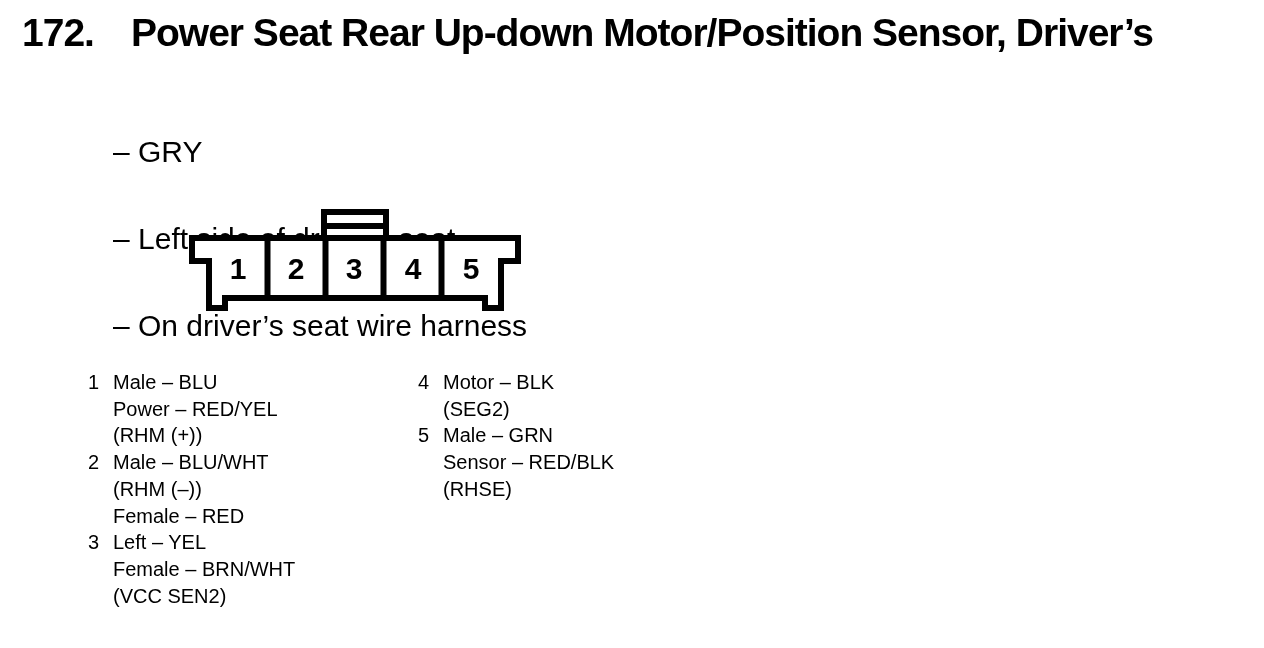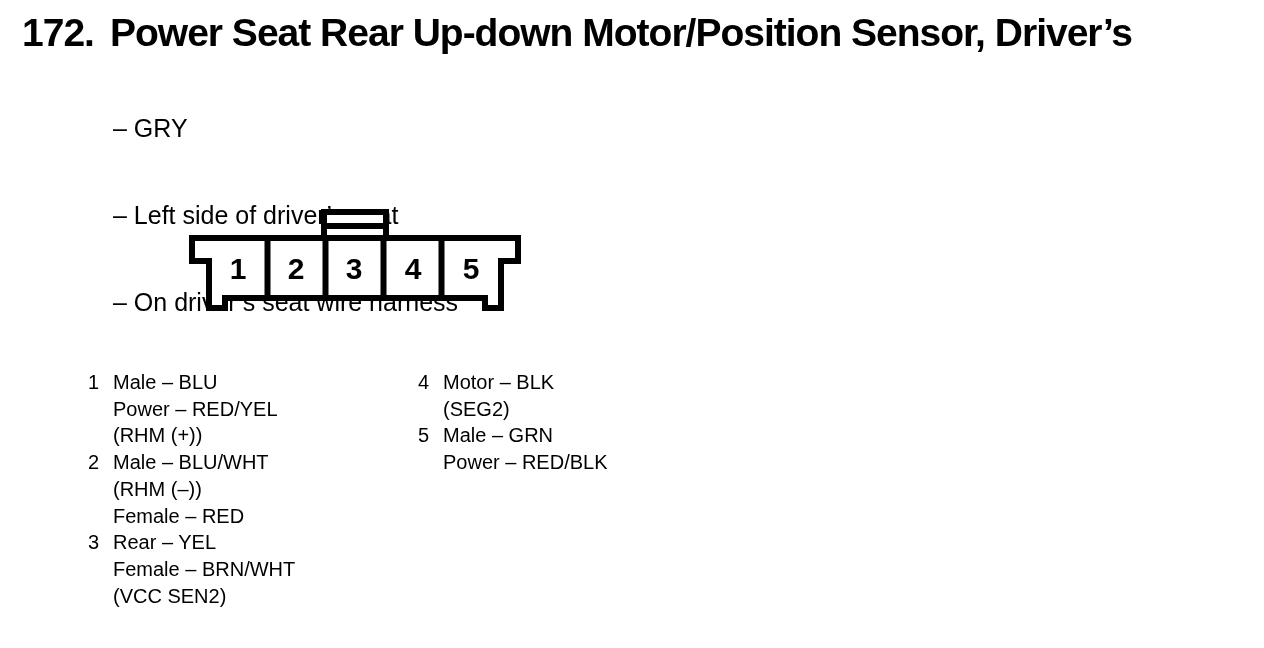--- a/index.html
+++ b/index.html
@@ -10,25 +10,26 @@
     overflow: hidden;
     font-family: "Liberation Sans", sans-serif;
     color: #000000;
   }
   .title-row {
     position: absolute; left: 22px; top: 12px;
     display: flex;
     font-weight: bold; font-size: 39px; line-height: 42px;
     letter-spacing: -1px;
     white-space: nowrap;
+    gap: 21px;
   }
   .title-num { width: 88px; }
   .bullets {
-    position: absolute; left: 113px; top: 56px;
-    font-size: 25px; line-height: 29px;
+    position: absolute; left: 113px; top: 79px;
+    font-size: 30px; line-height: 29px;
     white-space: pre;
   }
   .connector-svg {
     position: absolute; left: 180px; top: 202px;
     width: 350px; height: 116px;
   }
   .connector-svg path, .connector-svg rect, .connector-svg line {
     fill: #ffffff; stroke: #000000; stroke-width: 6;
   }
   .connector-svg line { fill: none; }
@@ -96,35 +97,36 @@
     <div class="pin-num">2</div>
     <div class="pin-lines">
       <div class="pin-line">Male – BLU/WHT</div>
       <div class="pin-line">(RHM (–))</div>
       <div class="pin-line">Female – RED</div>
     </div>
   </div>
   <div class="pin-item">
     <div class="pin-num">3</div>
     <div class="pin-lines">
-      <div class="pin-line">Rear – YEL</div>
+      <div class="pin-line">Left – YEL</div>
       <div class="pin-line">Female – BRN/WHT</div>
       <div class="pin-line">(VCC SEN2)</div>
     </div>
   </div>
 </div>
 
 <div class="pin-col right">
   <div class="pin-item">
     <div class="pin-num">4</div>
     <div class="pin-lines">
       <div class="pin-line">Motor – BLK</div>
       <div class="pin-line">(SEG2)</div>
     </div>
   </div>
   <div class="pin-item">
     <div class="pin-num">5</div>
     <div class="pin-lines">
       <div class="pin-line">Male – GRN</div>
-      <div class="pin-line">Power – RED/BLK</div>
+      <div class="pin-line">Sensor – RED/BLK</div>
+      <div class="pin-line">(RHSE)</div>
     </div>
   </div>
 </div>
 
 </body></html>

